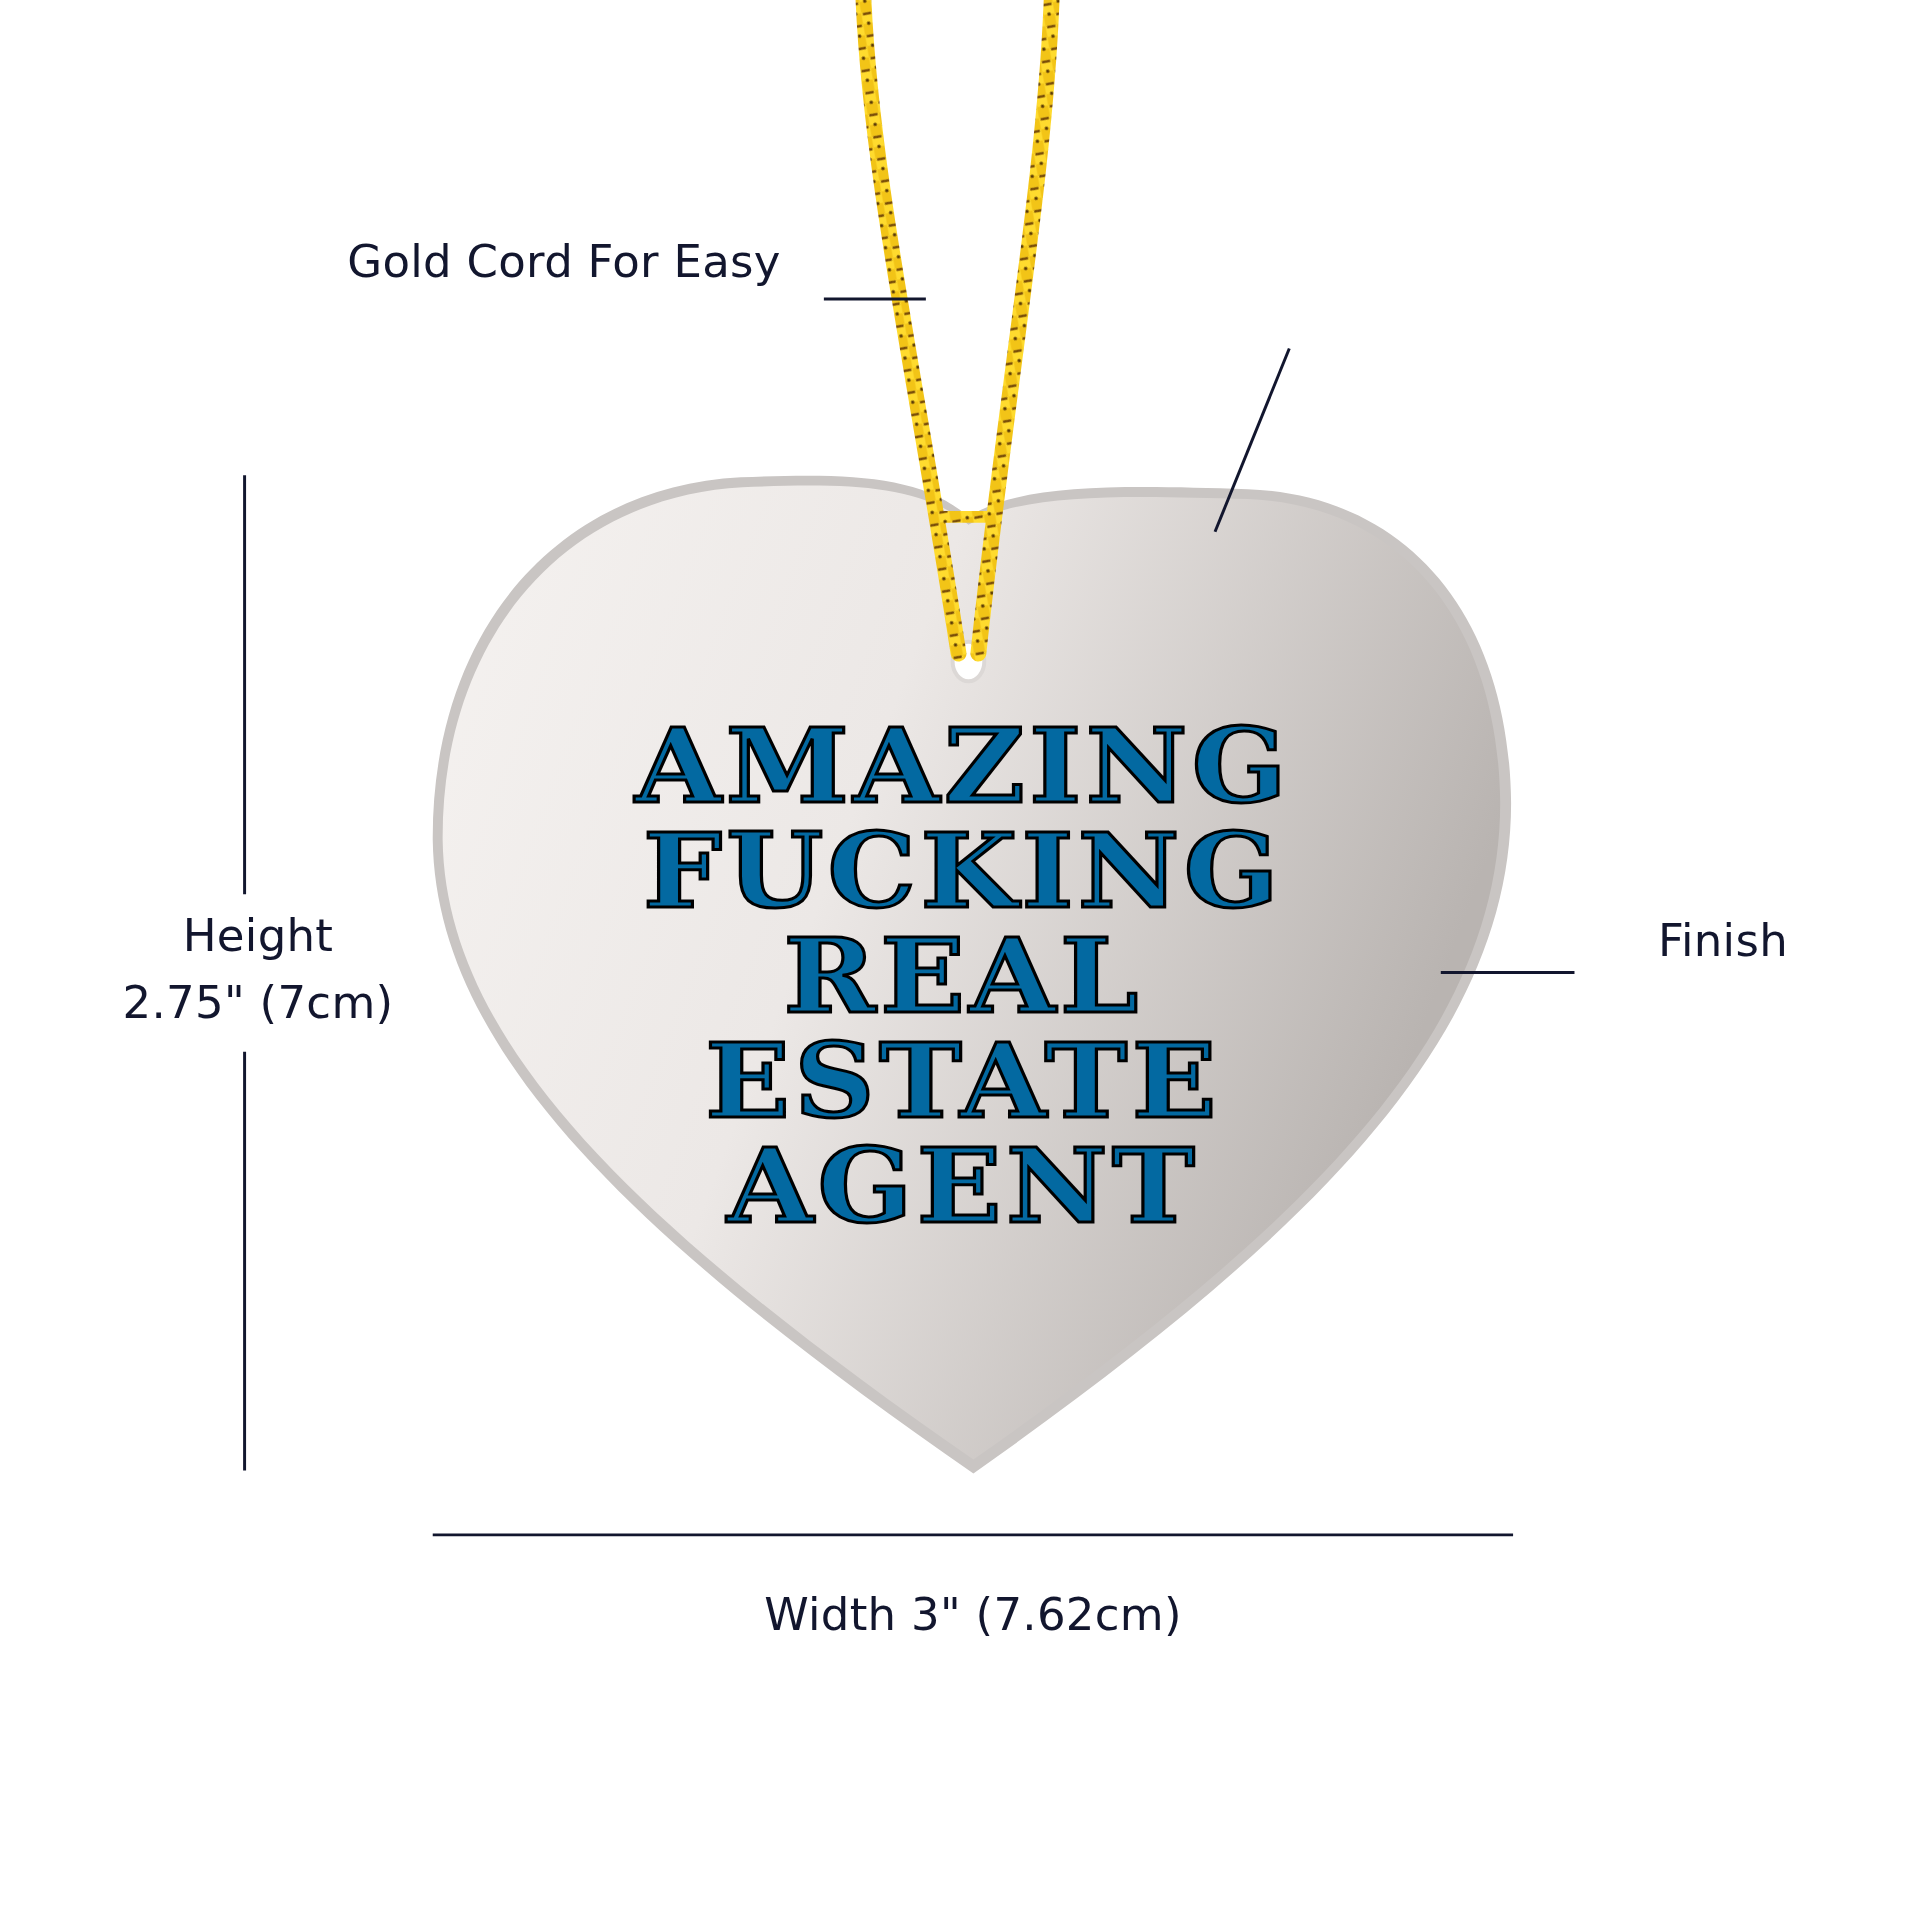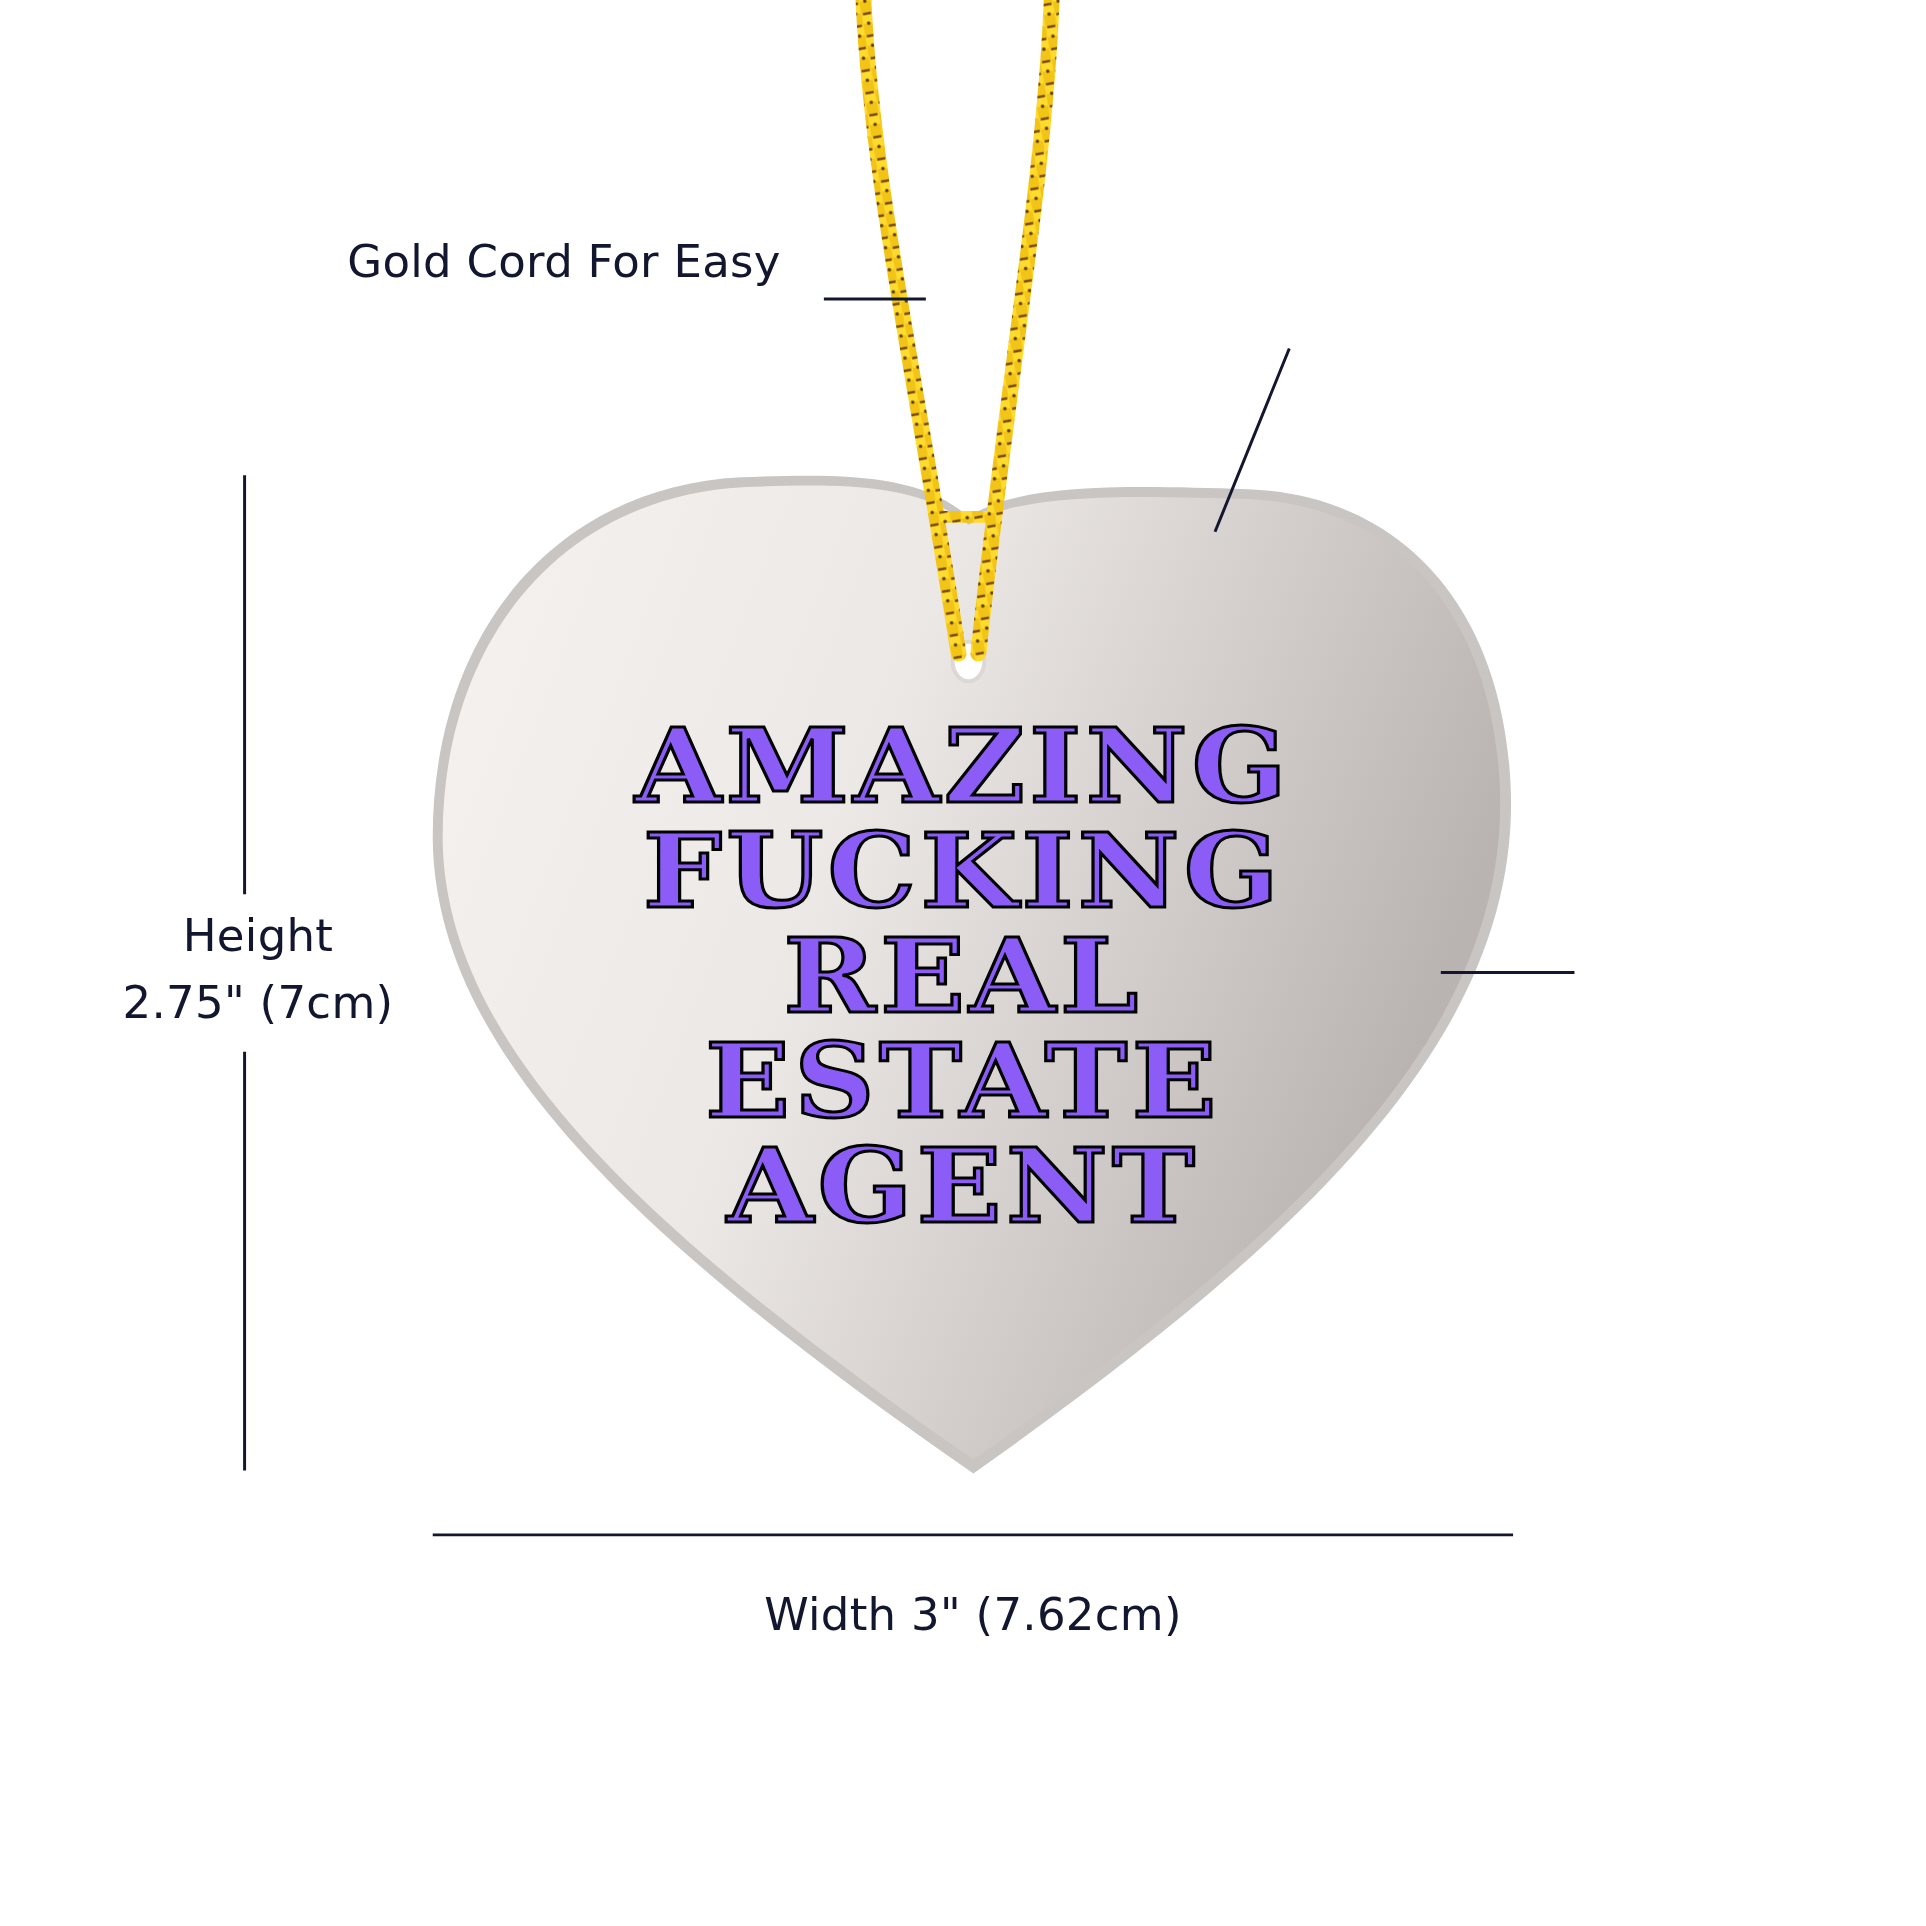--- a/index.html
+++ b/index.html
@@ -5,21 +5,21 @@
   html, body { margin: 0; padding: 0; background: #ffffff; }
   body { width: 1927px; height: 1927px; position: relative; overflow: hidden;
          font-family: "DejaVu Sans", "Liberation Sans", sans-serif; color: #12162e; }
   .label { position: absolute; text-align: center; font-size: 45px; line-height: 67px;
            color: #12162e; font-weight: 400; letter-spacing: 0.3px; white-space: nowrap;
            transform: translateX(-50%); }
   .label span { display: block; }
   svg.art { position: absolute; left: 0; top: 0; }
   .slogan { position: absolute; left: 963px; top: 713px; transform: translateX(-50%);
             text-align: center; font-family: "DejaVu Serif", "Liberation Serif", serif;
-            font-weight: 900; font-size: 103px; line-height: 105px; color: #8b5cf6;
+            font-weight: 900; font-size: 103px; line-height: 105px; color: #0369a1;
             letter-spacing: 4px; white-space: nowrap; }
   .slogan span { display: block; transform: scaleX(1.08); -webkit-text-stroke: 3px #000; }
 </style>
 </head>
 <body>
 
 <svg class="art" width="1927" height="1927" viewBox="0 0 1946 1946" xmlns="http://www.w3.org/2000/svg">
   <defs>
     <linearGradient id="heartGrad" x1="0" y1="0" x2="1" y2="0.35">
       <stop offset="0" stop-color="#f5f2f0"></stop>
@@ -77,20 +77,21 @@
 </div>
 
 <div class="label" style="left:564px; top:228px;text-align:right;">
   <span>Gold Cord For Easy</span>
 </div>
 
 <div class="label" style="left:1490px; top:228px;">
 </div>
 
 <div class="label" style="left:1723px; top:907px;">
+  <span>Finish</span>
 </div>
 
 <div class="label" style="left:246px; top:902px;margin-left:12px;">
   <span>Height</span>
   <span>2.75" (7cm)</span>
 </div>
 
 <div class="label" style="left:973px; top:1581px;">
   <span>Width 3" (7.62cm)</span>
 </div>

